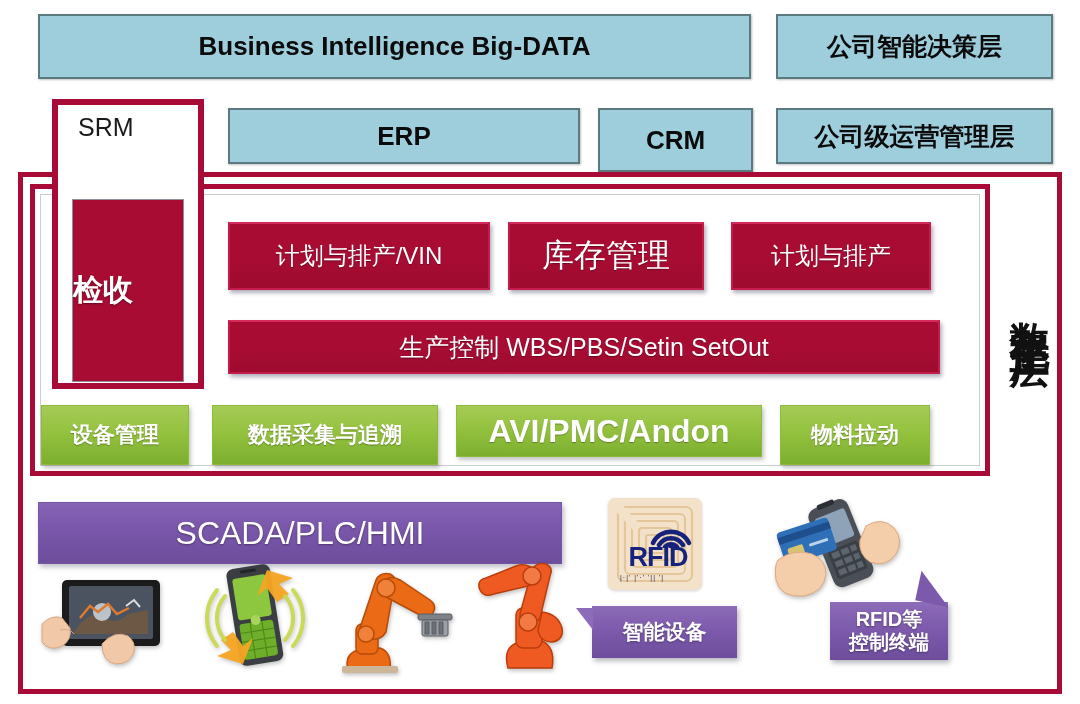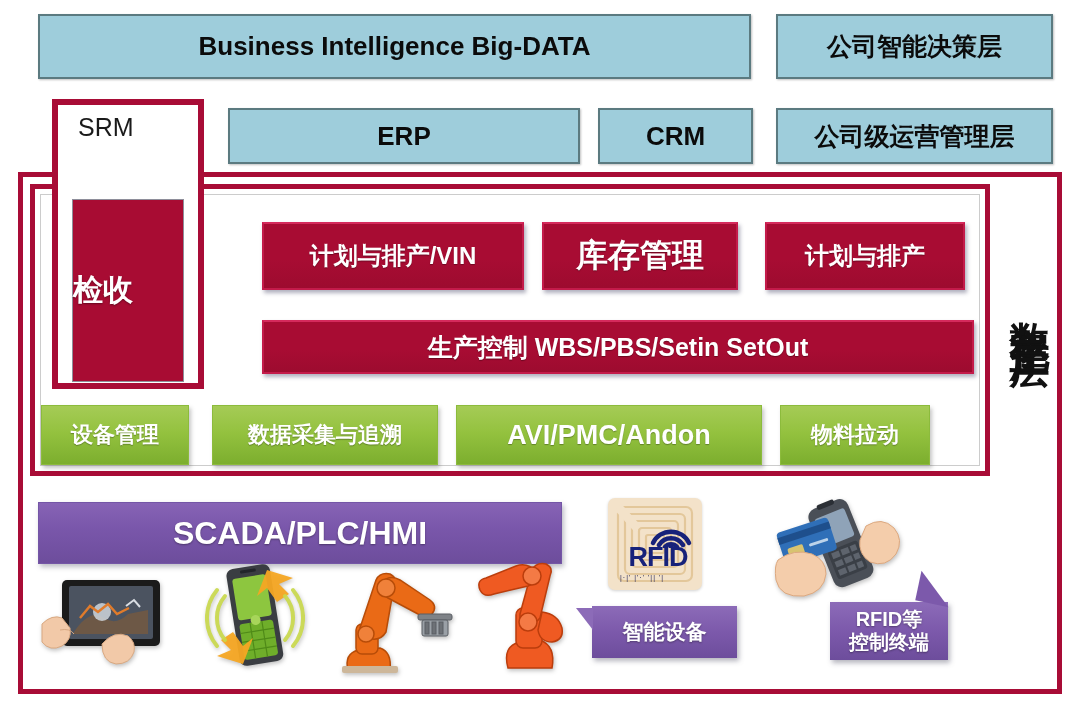--- a/index.html
+++ b/index.html
@@ -21,40 +21,39 @@
     color:#0b0b0b;
     font-weight:bold;
     box-shadow:1px 1px 2px rgba(0,0,0,.25);
   }
 
   .crimson{
     background:linear-gradient(180deg,#a80c33 0%,#a80c33 55%,#9d0b2f 100%);
     border:2px solid #c31b4a;
     border-top-color:#d52a5c;
     color:#ffffff;
-    font-weight:bold;
+    font-weight:normal;
     box-shadow:2px 3px 4px rgba(80,80,110,.45);
     text-shadow:0 1px 1px rgba(0,0,0,.35);
-    margin-left:34px;
   }
 
   .green{
     background:linear-gradient(180deg,#a5cb56 0%,#94c23f 45%,#7cae2e 100%);
     border:1px solid #8cbb3c;
     color:#ffffff;
     font-weight:bold;
     box-shadow:2px 3px 4px rgba(90,90,90,.35);
     text-shadow:0 1px 1px rgba(0,0,0,.3);
   }
 
   .purple{
     background:linear-gradient(180deg,#8763b5 0%,#7a57ab 40%,#6d4d9c 100%);
     border:1px solid #7456a6;
     color:#ffffff;
-    font-weight:bold;
+    font-weight:normal;
     box-shadow:2px 3px 5px rgba(90,90,110,.4);
     text-shadow:0 1px 2px rgba(0,0,0,.35);
   }
 
   
   #factory-outer{
     position:absolute;left:18px;top:172px;width:1044px;height:522px;
     border:5px solid #a80c36;background:transparent;box-sizing:border-box;
   }
   #mes-inner{
@@ -159,21 +158,21 @@
   </div>
 
   <div class="box teal" style="left:38px;top:14px;width:713px;height:65px;font-size:26px;">
     <span>Business Intelligence Big-DATA</span>
   </div>
 
   <div class="box teal" style="left:228px;top:108px;width:352px;height:56px;font-size:26px;">
     <span>ERP</span>
   </div>
 
-  <div class="box teal" style="left:598px;top:108px;width:155px;height:56px;font-size:26px;">
+  <div class="box teal" style="left:598px;top:108px;width:155px;height:64px;font-size:26px;">
     <span>CRM</span>
   </div>
 
   <div class="box teal" style="left:776px;top:108px;width:277px;height:56px;font-size:25px;">
     <span>公司级运营管理层</span>
   </div>
 
   <div id="factory-outer"></div>
 
   <div id="mes-inner"></div>
@@ -196,21 +195,21 @@
   </div>
 
   <div class="box green" style="left:41px;top:405px;width:148px;height:60px;font-size:22px;">
     <span>设备管理</span>
   </div>
 
   <div class="box green" style="left:212px;top:405px;width:226px;height:60px;font-size:22px;">
     <span>数据采集与追溯</span>
   </div>
 
-  <div class="box green" style="left:456px;top:405px;width:306px;height:60px;font-size:27px;">
+  <div class="box green" style="left:456px;top:405px;width:306px;height:52px;font-size:32px;">
     <span>AVI/PMC/Andon</span>
   </div>
 
   <div class="box green" style="left:780px;top:405px;width:150px;height:60px;font-size:22px;">
     <span>物料拉动</span>
   </div>
 
   <div id="srm-box">
     <div id="srm-label">SRM</div>
   </div>

